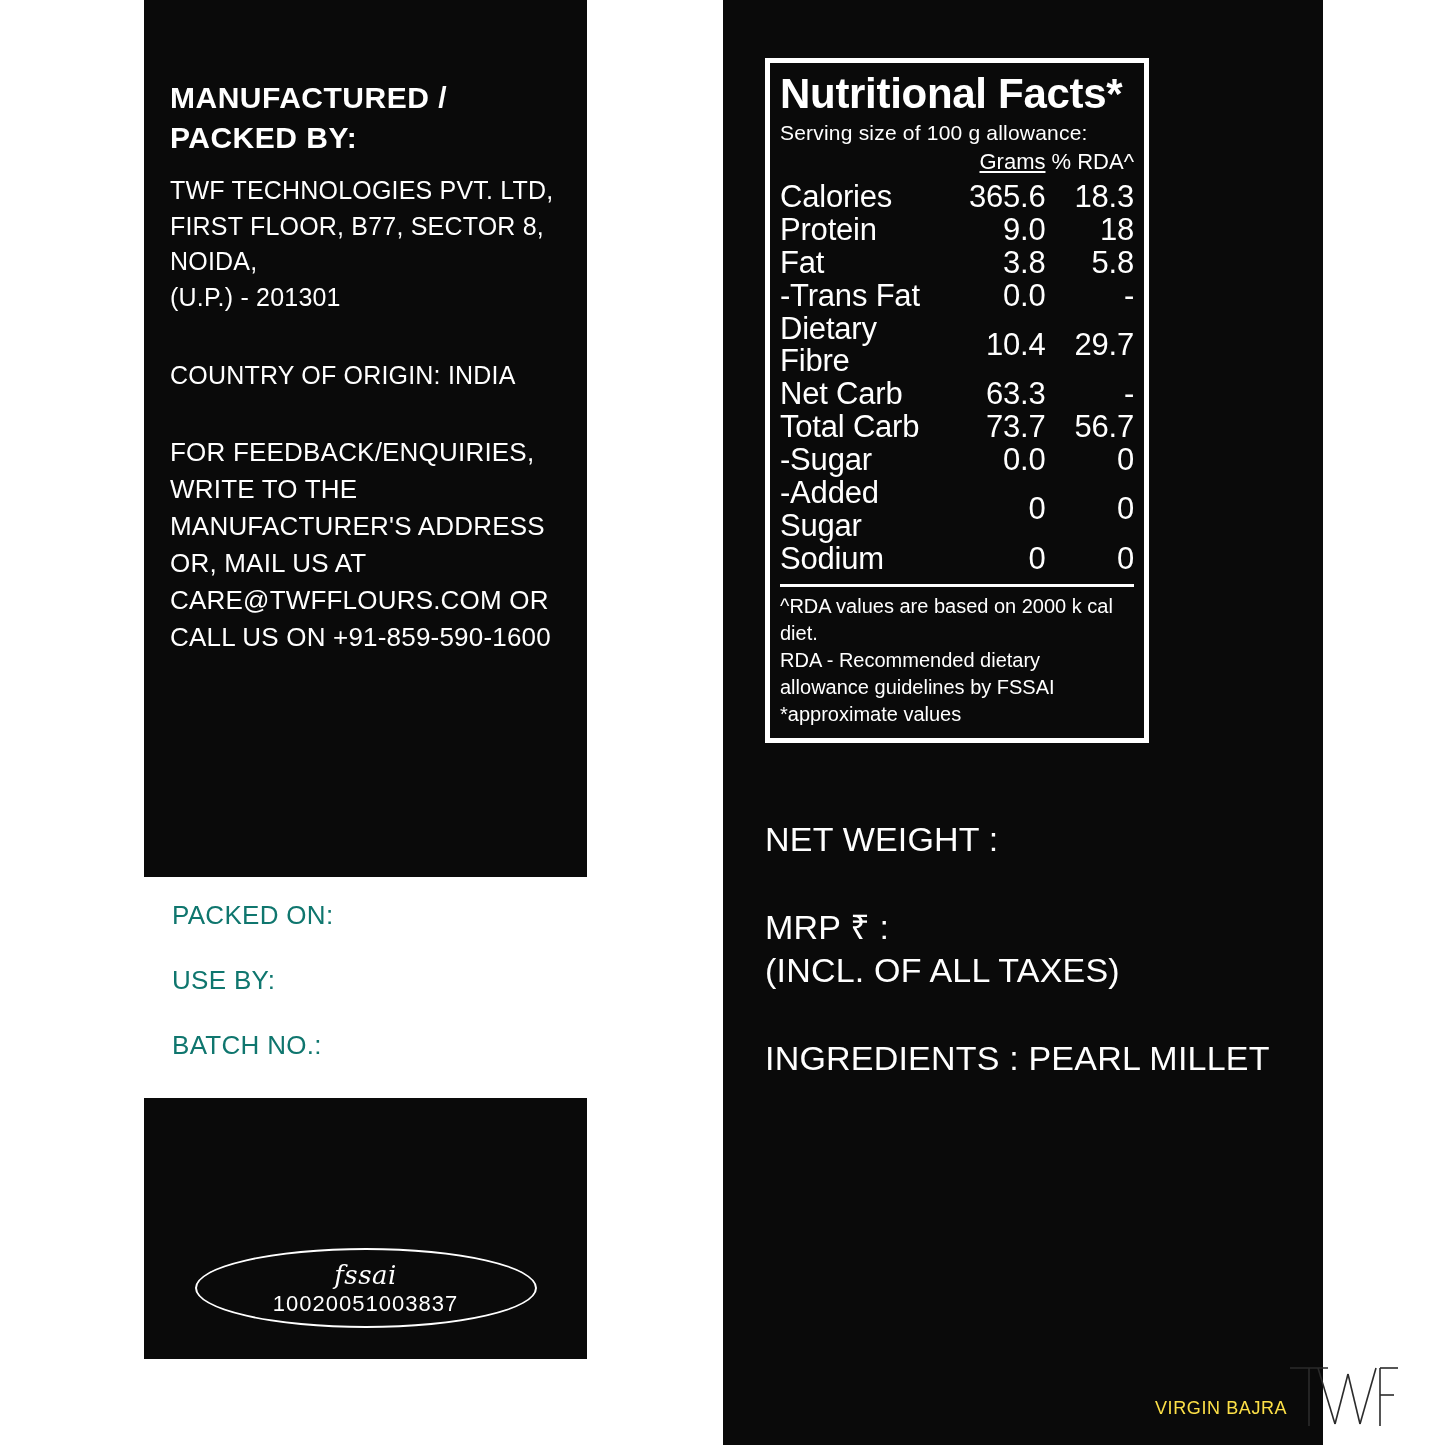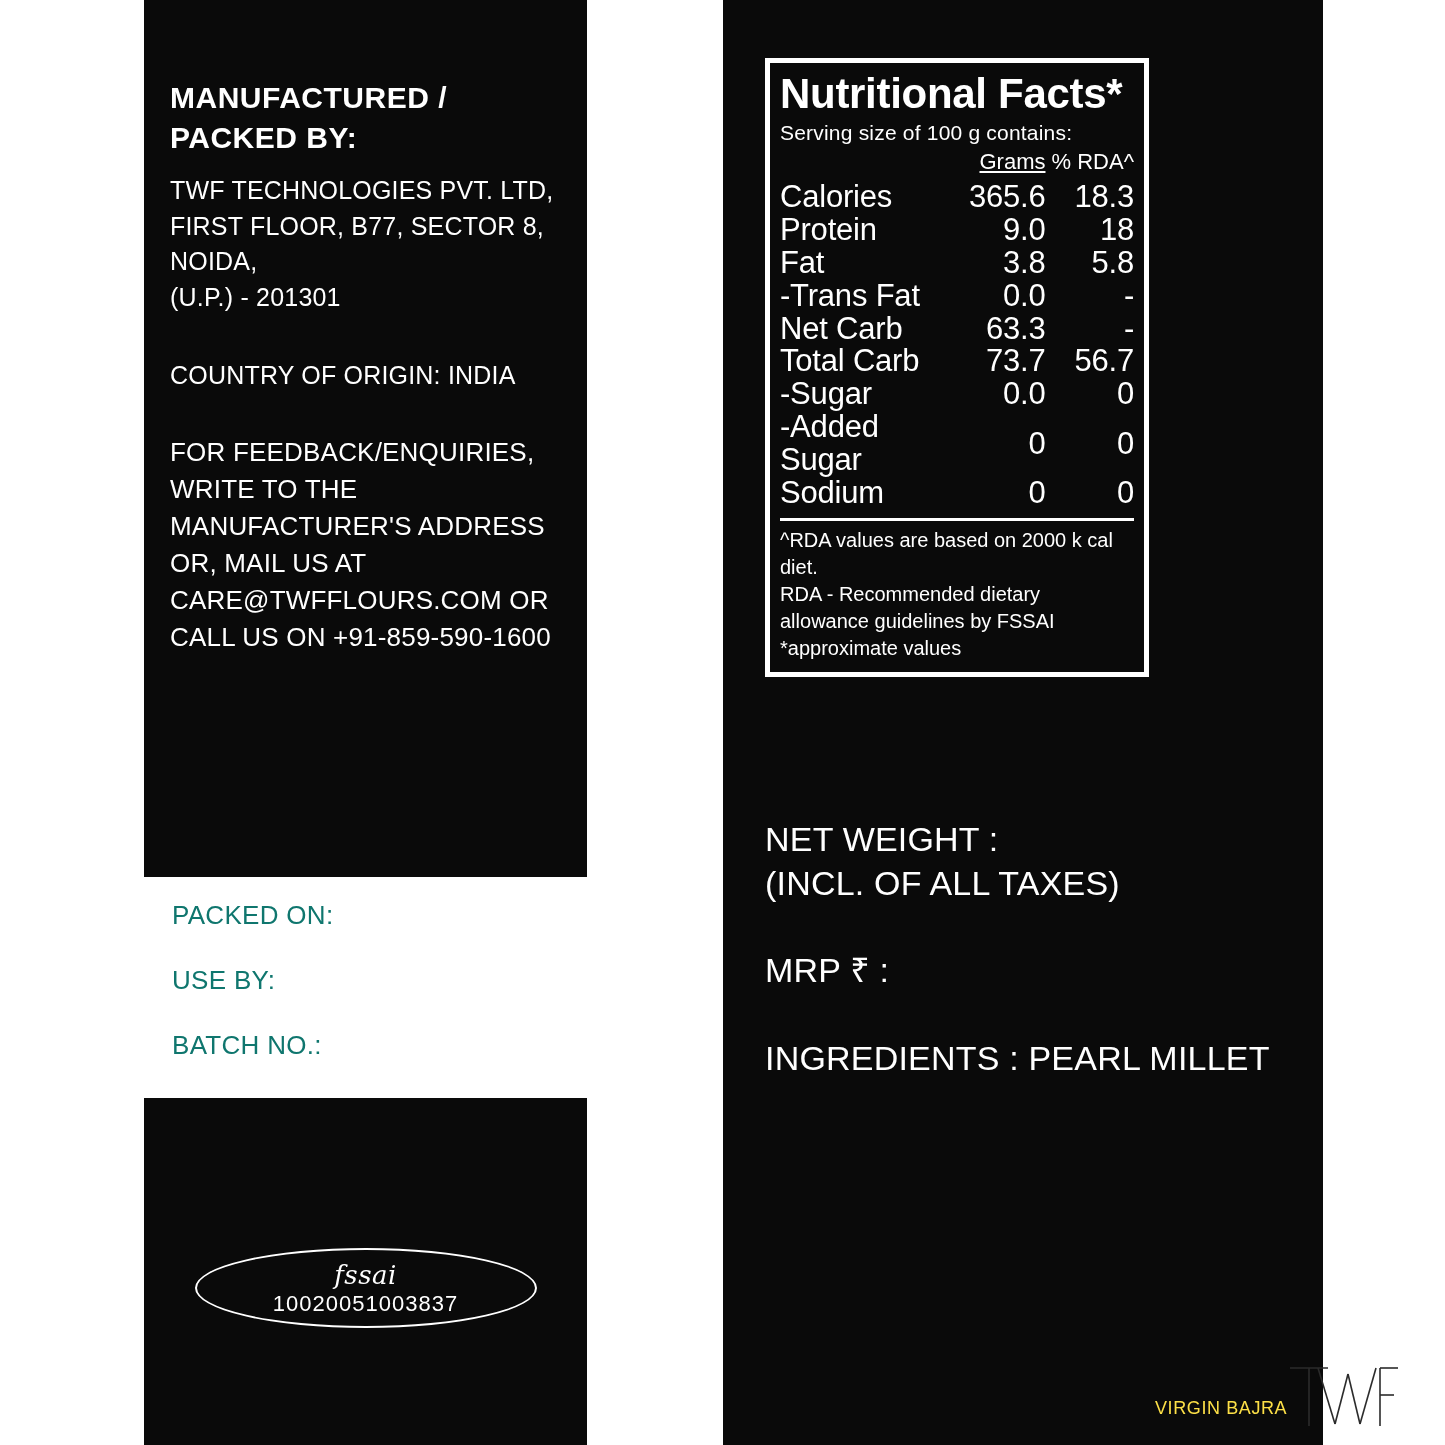--- a/index.html
+++ b/index.html
@@ -71,21 +71,21 @@
     letter-spacing: 0.3px;
     margin-bottom: 34px;
   }
 
   
   .fssai-block {
     position: absolute;
     left: 144px;
     top: 1098px;
     width: 443px;
-    height: 347px;
+    height: 261px;
     background: #0a0a0a;
   }
   .fssai-logo {
     position: absolute;
     left: 50%;
     top: 150px;
     transform: translateX(-50%);
     width: 342px;
     height: 80px;
     border: 2px solid #ffffff;
@@ -242,21 +242,21 @@
   <div class="fssai-logo">
     <div class="fssai-word">fssai</div>
     <div class="fssai-number">10020051003837</div>
   </div>
 </div>
 
 <div class="right-panel">
 
   <div class="nf-box">
     <div class="nf-title">Nutritional Facts*</div>
-    <div class="nf-serving">Serving size of 100 g  contains:</div>
+    <div class="nf-serving">Serving size of 100 g  allowance:</div>
 
     <table class="nf-table">
       <thead>
         <tr>
           <th class="blank"></th>
           <th class="grams">Grams</th>
           <th class="rda">% RDA^</th>
         </tr>
       </thead>
       <tbody>
@@ -272,20 +272,25 @@
         </tr>
         <tr>
           <td>Fat</td>
           <td class="num">3.8</td>
           <td class="num">5.8</td>
         </tr>
         <tr>
           <td>-Trans Fat</td>
           <td class="num">0.0</td>
           <td class="num">-</td>
+        </tr>
+        <tr>
+          <td>Dietary Fibre</td>
+          <td class="num">10.4</td>
+          <td class="num">29.7</td>
         </tr>
         <tr>
           <td>Net Carb</td>
           <td class="num">63.3</td>
           <td class="num">-</td>
         </tr>
         <tr>
           <td>Total Carb</td>
           <td class="num">73.7</td>
           <td class="num">56.7</td>
@@ -309,22 +314,22 @@
     </table>
 
     <div class="nf-sep"></div>
     <div class="nf-foot">^RDA values are based on 2000 k cal diet.
 RDA - Recommended dietary allowance guidelines by FSSAI
 *approximate values</div>
   </div>
 
   <div class="rp-lines">
     <div class="rp-line">NET WEIGHT :</div>
+    <div class="rp-line rp-gap-lg">MRP ₹ :</div>
     <div class="rp-line rp-gap-sm">(INCL. OF ALL TAXES)</div>
-    <div class="rp-line rp-gap-lg">MRP ₹ :</div>
     <div class="rp-line rp-gap-lg">INGREDIENTS : PEARL MILLET</div>
   </div>
 
   <div class="variant-name" style="left:432px; top:1398px; position:absolute;">VIRGIN BAJRA</div>
 </div>
 
 <div class="twf-logo">
   <svg width="112" height="70" viewBox="0 0 112 70" aria-hidden="true">
     <line x1="2" y1="6" x2="40" y2="6" stroke="#2b2b2b" stroke-width="1.6"></line>
     <line x1="21" y1="6" x2="21" y2="64" stroke="#2b2b2b" stroke-width="1.6"></line>

